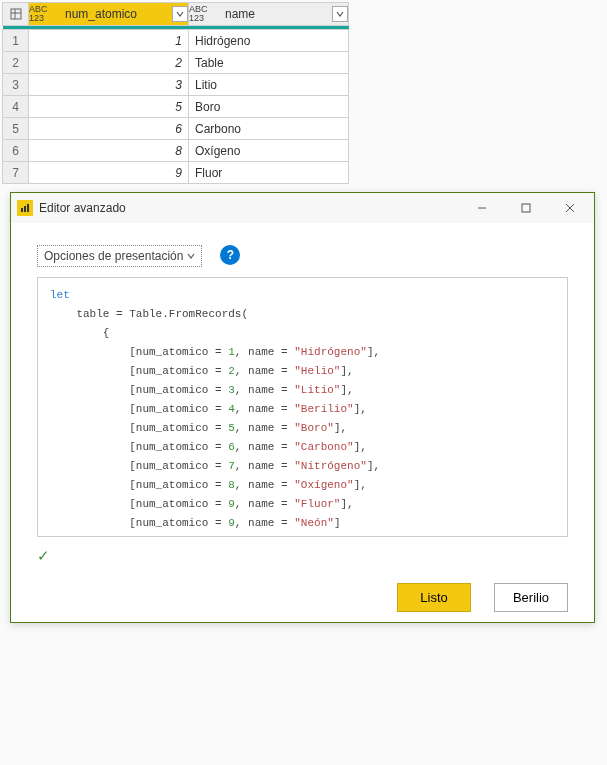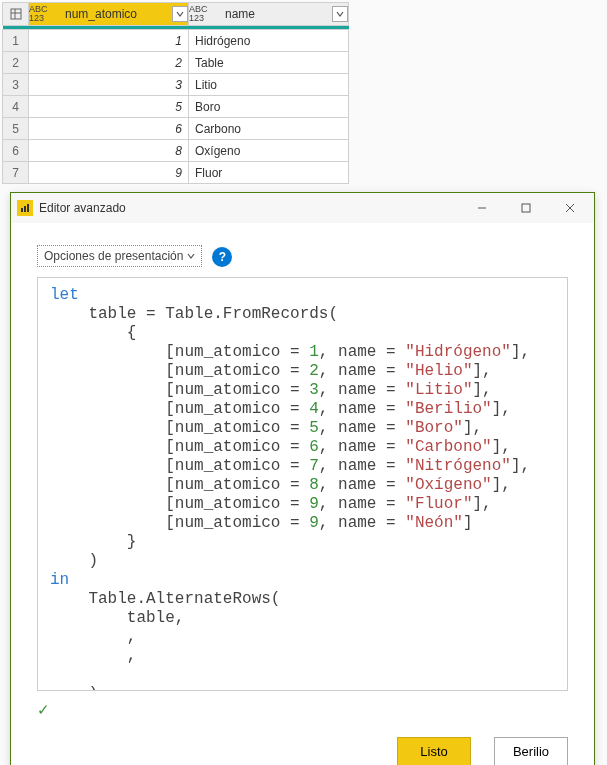--- a/index.html
+++ b/index.html
@@ -113,47 +113,47 @@
   .hdrrow {
     display:flex; align-items:flex-end; justify-content:space-between;
     margin: 14px 0 10px 0;
   }
   .qname {
     font-size: 34px;
     font-weight: 300;
     color: #444;
   }
   .opts {
-    display:flex; align-items:flex-end; gap:10px;
+    display:flex; align-items:flex-start; gap:18px;
   }
   .opts-btn {
     border: 1px dotted #888;
     padding: 3px 6px;
     font-size: 12px;
     color:#444;
     display:flex; align-items:center; gap:4px;
     background:#fff;
   }
   .help {
     width: 20px; height: 20px; border-radius: 50%;
     background: #0078d4; color:#fff;
     display:flex; align-items:center; justify-content:center;
     font-weight:bold;
   }
   .code {
     border: 1px solid #ccc;
     background: #fff;
     padding: 8px 8px 8px 12px;
     font-family: Consolas, "Courier New", monospace;
-    font-size: 16px;
+    font-size: 11px;
     line-height: 19px;
     white-space: pre;
     color: #444;
     overflow: auto;
-    height: 414px;
+    height: 260px;
   }
   .kw { color: #2e7dd1; }
   .num-lit { color: #3a8f3a; }
   .str-lit { color: #b34848; }
   .status {
     display:flex; align-items:center; gap:6px;
     margin: 10px 0 0 0;
     color:#555;
     font-size: 13px;
   }

